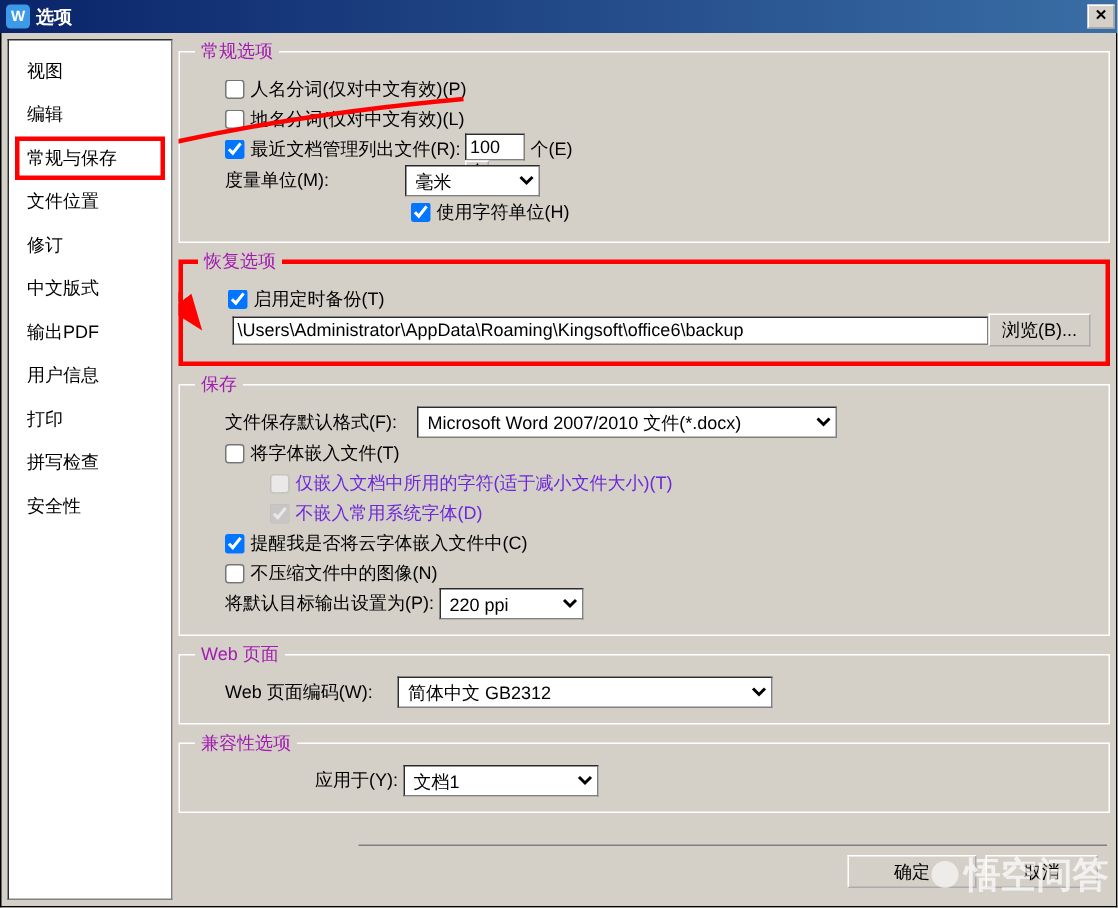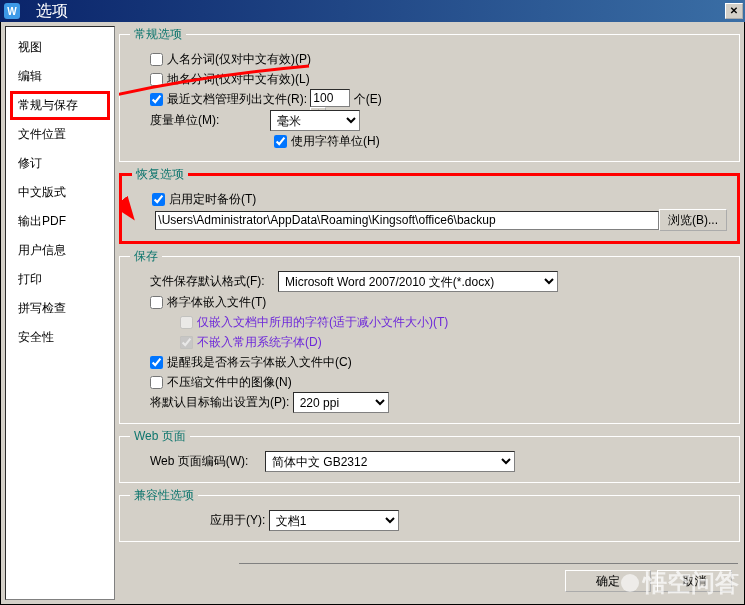--- a/index.html
+++ b/index.html
@@ -20,21 +20,21 @@
       padding: 0 2px 0 4px;
     }
     .titlebar .app-icon {
       width: 16px; height: 16px;
       background: #3d9ae8;
       border-radius: 3px;
       margin-right: 4px;
       display: flex; align-items: center; justify-content: center;
       font-weight: bold; font-size: 10px;
     }
-    .titlebar .title { font-weight: normal; font-size: 16px; margin-left: 12px; }
+    .titlebar .title { font-weight: bold; font-size: 12px; }
     .titlebar .spacer { flex: 1; }
     .titlebar .close-btn {
       width: 18px; height: 16px;
       background: #d4d0c8;
       color: black;
       border: 1px outset #fff;
       font-size: 10px; text-align: center;
       line-height: 14px;
       font-family: Marlett, sans-serif;
       font-weight: bold;
@@ -75,21 +75,21 @@
       margin-bottom: 4px;
       padding: 6px 10px 10px 10px;
       position: relative;
     }
     fieldset {
       border: 1px groove #fff;
     }
     legend {
       padding: 0 4px;
       font-size: 12px;
-      color: #0f766e;
+      color: #a21caf;
     }
     .row {
       display: flex;
       align-items: center;
       margin: 0 0;
       min-height: 20px;
     }
     .row .indent { width: 20px; }
     .row .indent2 { width: 50px; }
     input[type="checkbox"] {

